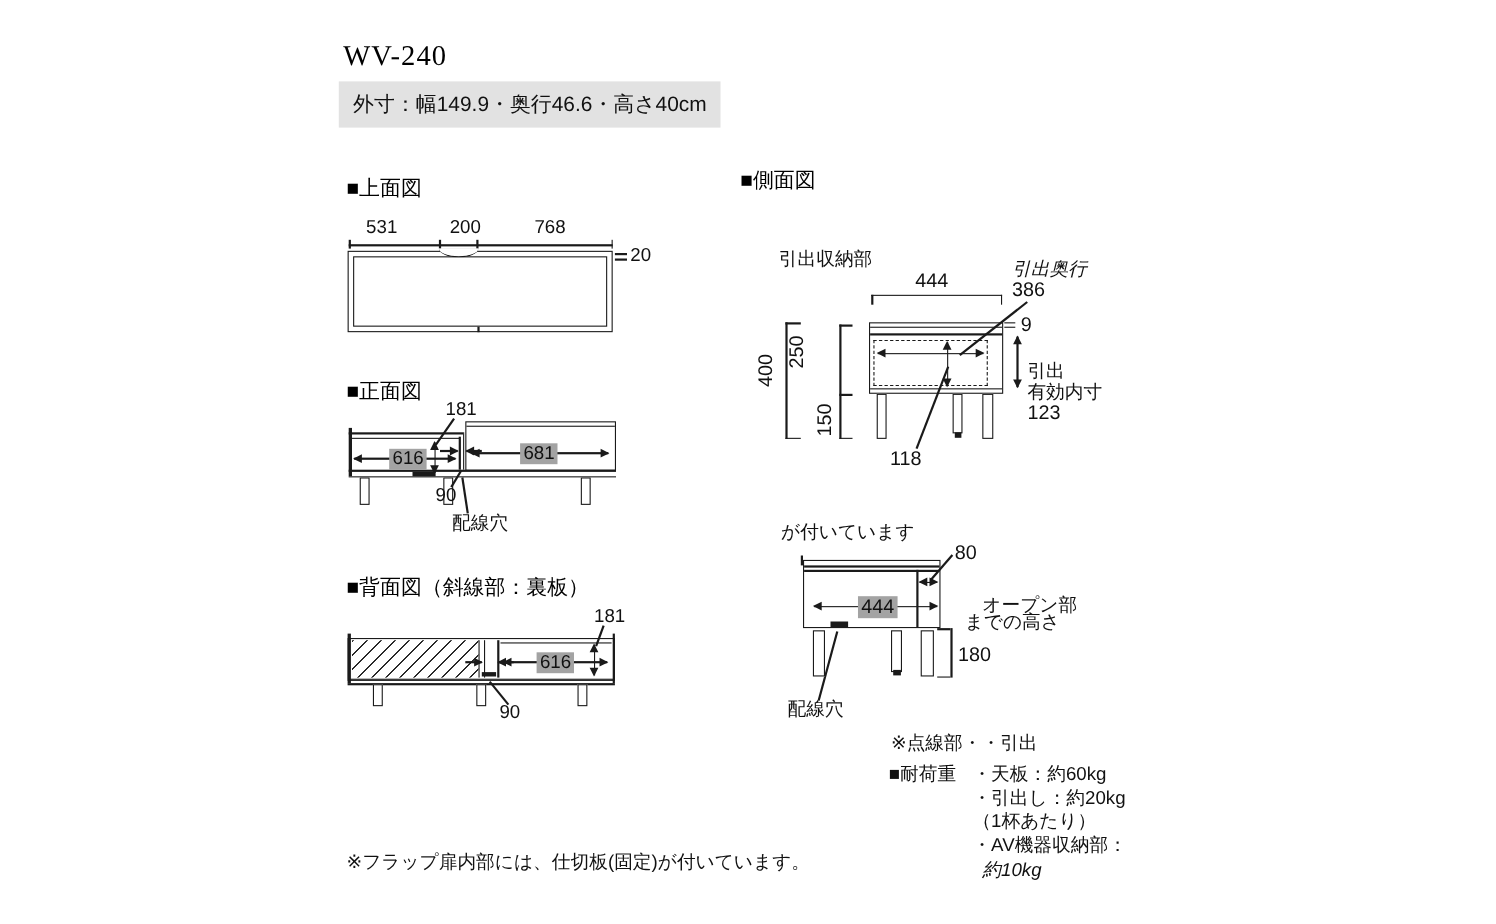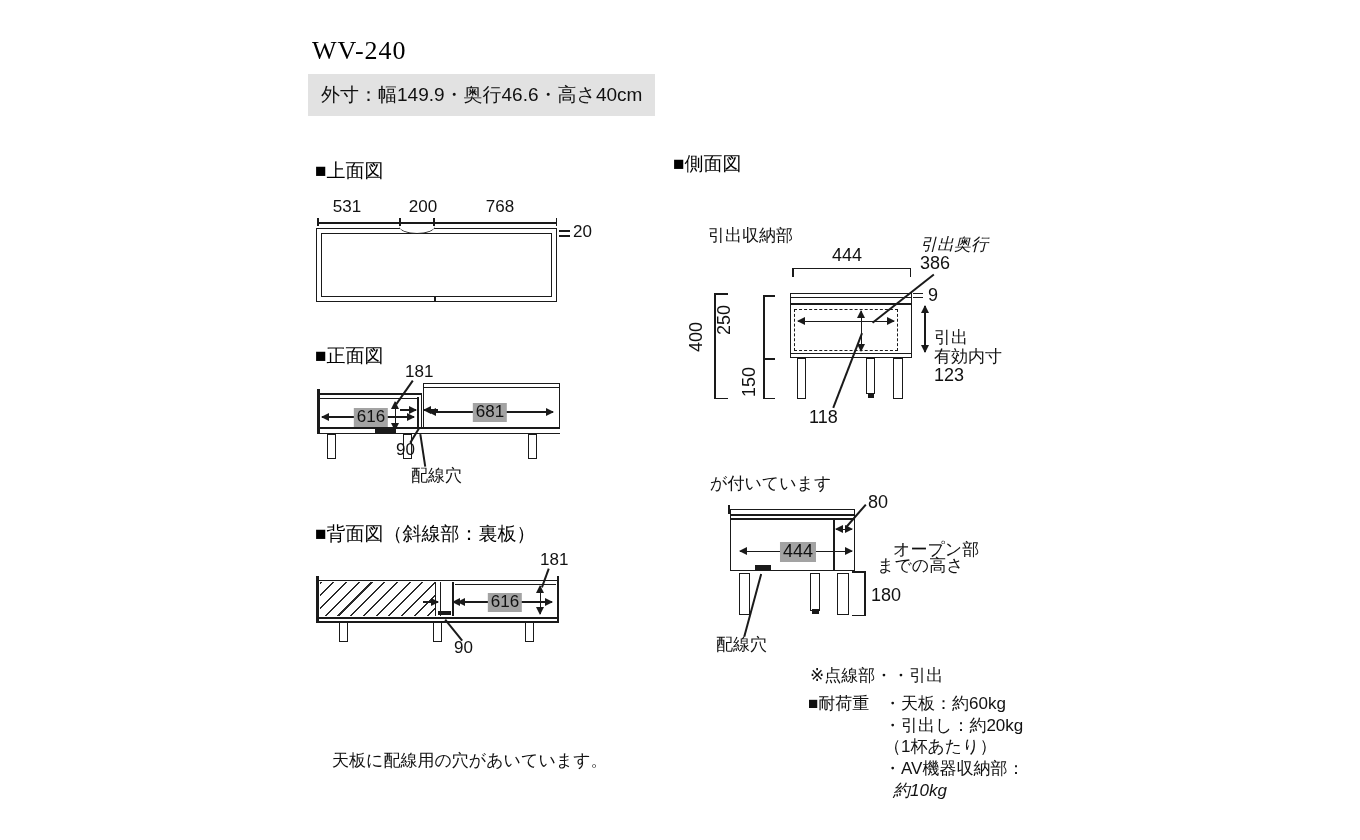--- a/index.html
+++ b/index.html
@@ -227,15 +227,15 @@
   </div>
 
   <div class="note" style="left:810px; top:664px;">※点線部・・引出</div>
   <div class="note" style="left:808px; top:692px;">■耐荷重</div>
   <div class="note" style="left:884px; top:692px;">・天板：約60kg</div>
   <div class="note" style="left:884px; top:714px;">・引出し：約20kg</div>
   <div class="note" style="left:884px; top:735px;">（1杯あたり）</div>
   <div class="note" style="left:884px; top:757px;">・AV機器収納部：</div>
   <div class="note" style="left:893px; top:779px;font-style:italic;">約10kg</div>
 
-  <div class="note" style="left:315px; top:749px;">　天板に配線用の穴があいています。</div>
+  <div class="note" style="left:315px; top:772px;">※フラップ扉内部には、仕切板(固定)が付いています。</div>
 
 </div>
 
 </body></html>

